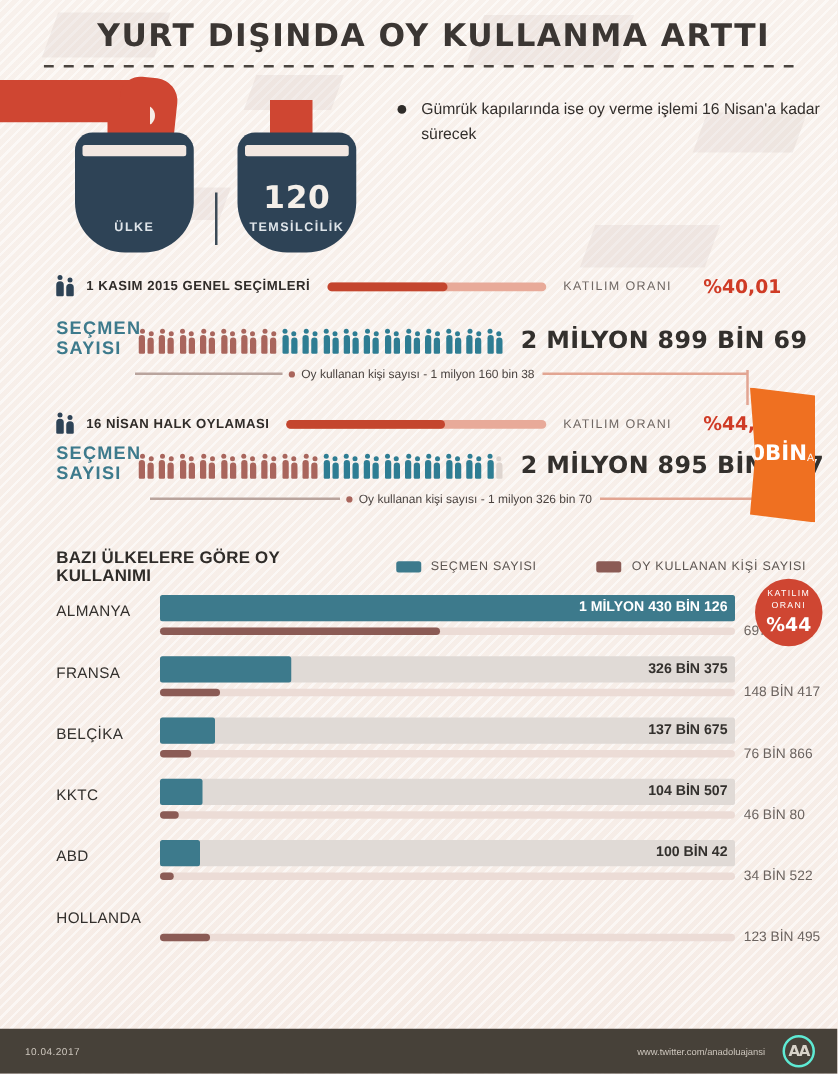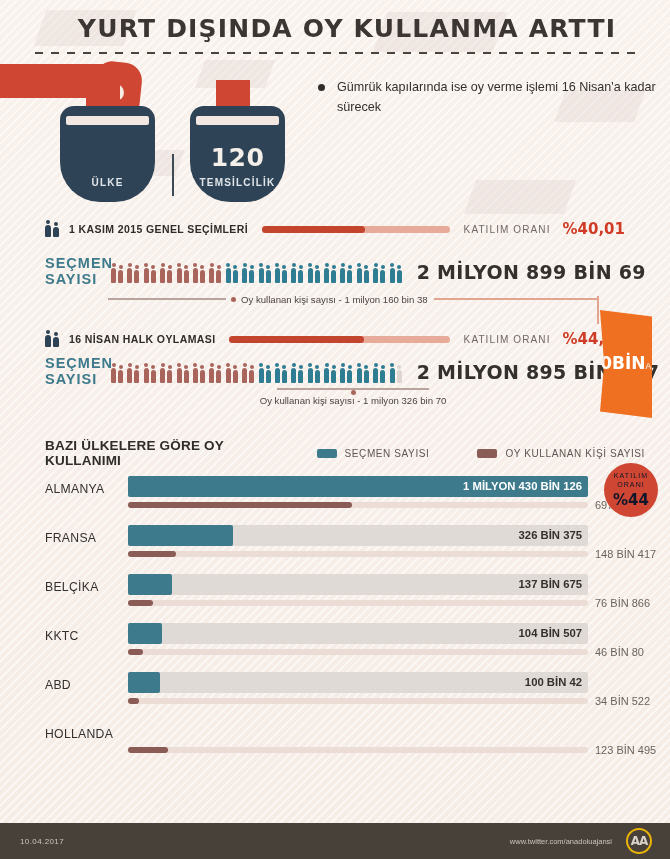--- a/index.html
+++ b/index.html
@@ -87,21 +87,21 @@
   }
   .people-ico b { left:0; } .people-ico i { left:8px; height:10px; }
   .people-ico b::before, .people-ico i::before {
     content:""; position:absolute; top:-5px; left:1px; width:4px; height:4px;
     border-radius:50%; background:#2e4356;
   }
   .rate-label { font-size:10.5px; font-weight:bold; letter-spacing:.4px; color:#302c29; white-space:nowrap; }
   .rate-bar { position:relative; height:7px; border-radius:4px; background:#e8aa99; margin-left:14px; }
   .rate-bar span { position:absolute; left:0; top:0; height:7px; border-radius:4px; background:#c4452e; }
   .rate-korani { font-size:10px; letter-spacing:1.1px; color:#6f6763; margin-left:14px; white-space:nowrap; }
-  .rate-pct { font-size:15px; font-weight:bold; color:#cf3b26; margin-left:12px;
+  .rate-pct { font-size:15px; font-weight:bold; color:#cf3b26; margin-left:25px;
               font-family:"DejaVu Sans", sans-serif; white-space:nowrap; }
 
   
   .voters { position:absolute; left:45px; width:600px; height:40px; display:flex; align-items:center; }
   .secmen {
     font-size:14.5px; font-weight:bold; color:#3d7a8c; line-height:1.1;
     letter-spacing:1px; width:58px; flex:none;
   }
   .icon-strip { display:flex; gap:3.4px; margin-left:8px; }
   .pair { position:relative; width:13px; height:22px; }
@@ -168,36 +168,36 @@
   .track-b {
     position:absolute; left:83px; top:32px; width:460px; height:6px;
     background:#ecdcd6; border-radius:3px;
   }
   .fill-b { position:absolute; left:0; top:0; height:6px; background:#8b5b55; border-radius:3px; }
   .val-b {
     position:absolute; left:550px; top:29px; font-size:11px; color:#6b635f; white-space:nowrap;
   }
   .katilim-circle {
     position:absolute; left:604px; top:463px; width:54px; height:54px; border-radius:50%;
-    background:#cf4632; color:#0f172a; text-align:center;
+    background:#cf4632; color:#ffffff; text-align:center;
     display:flex; flex-direction:column; justify-content:center; 
   }
   .katilim-circle .k1 { font-size:7px; letter-spacing:1.1px; line-height:1.35; }
   .katilim-circle .k2 { font-size:15px; font-weight:bold; font-family:"DejaVu Sans", sans-serif; margin-top:2px; }
 
   
   .footer {
     position:absolute; left:0; bottom:0; width:670px; height:36px;
     background:#474139; display:flex; align-items:center;
   }
   .footer .date { margin-left:20px; font-size:8px; color:#cdc6bd; letter-spacing:.4px; }
   .footer .tw { margin-left:auto; margin-right:14px; font-size:7.5px; color:#cdc6bd; }
   .aa-logo {
     margin-right:18px; width:26px; height:26px; border-radius:50%;
-    border:2px solid #eab308; color:#d8d2c9; font-size:12px; font-weight:bold;
+    border:2px solid #5eead4; color:#d8d2c9; font-size:12px; font-weight:bold;
     display:flex; align-items:center; justify-content:center; letter-spacing:-1px;
     font-family:"DejaVu Sans", sans-serif;
   }
 </style>
 </head>
 <body>
 
 <div class="page">
 
   <div class="bg-shapes">
@@ -434,21 +434,21 @@
           <s></s>
         </div>
         <div class="pair teal half">
           <u></u>
           <s></s>
         </div>
       </div>
     <div class="voter-num">2 MİLYON 895 BİN 567</div>
   </div>
 
-  <div class="callout" style="left:108px;top:388px;width:490px;flex-direction:column;">
+  <div class="callout" style="left:120px;top:388px;width:490px;">
     <div class="lead" style="width:152px;"></div>
     <div class="knob"></div>
     <div class="ctxt">Oy kullanan kişi sayısı - 1 milyon 326 bin 70</div>
     <div class="tail"></div>
   </div>
 
   <div class="link-v" style="left:597px;top:296px;height:28px;"></div>
   <div class="link-v" style="left:597px;top:400px;height:0px;"></div>
 
   <div class="artis">

